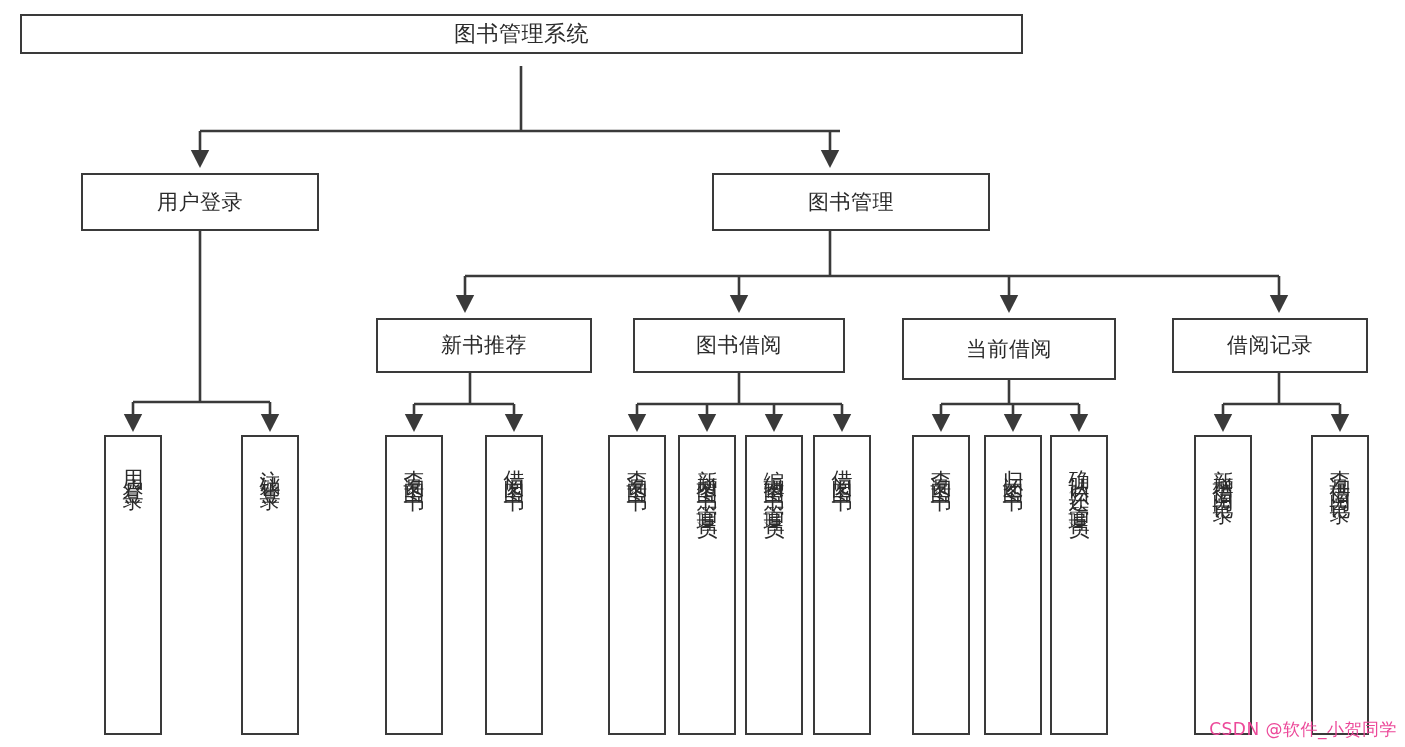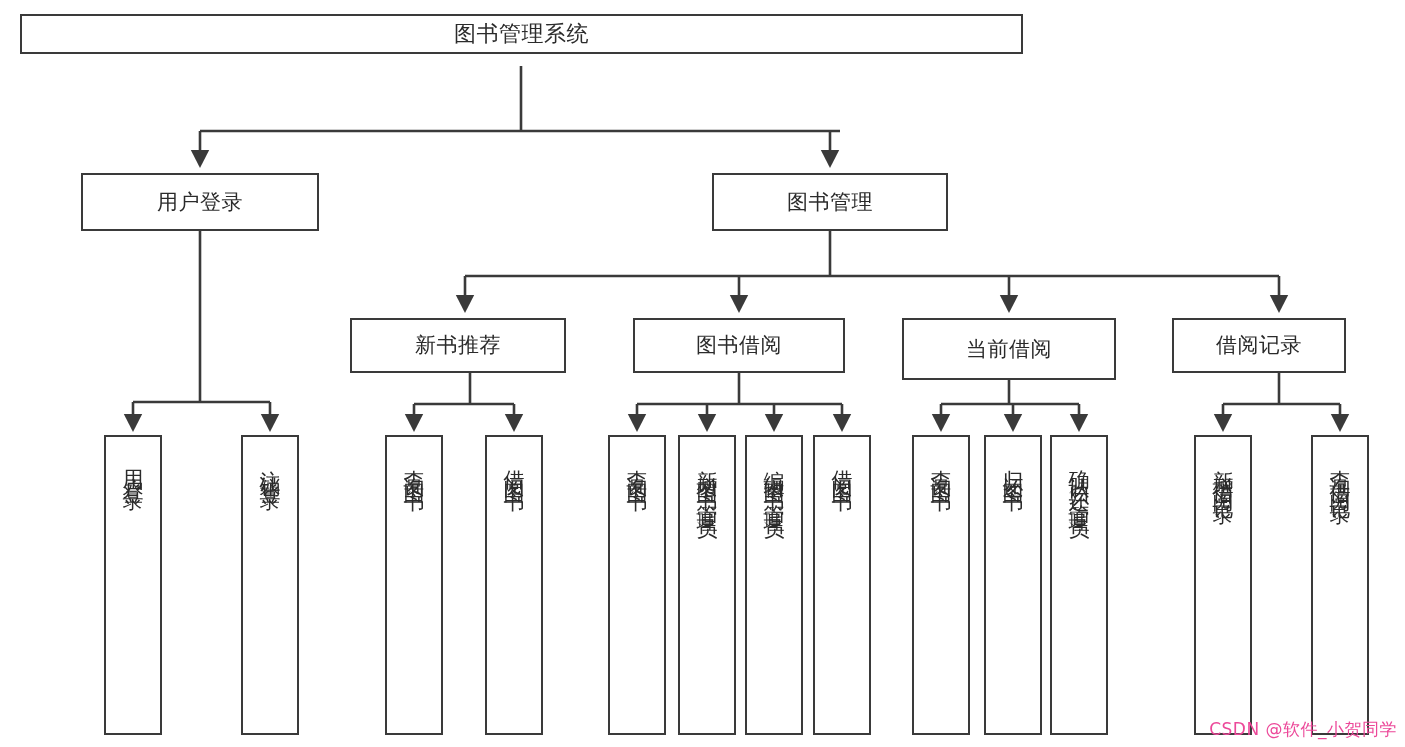--- a/index.html
+++ b/index.html
@@ -136,34 +136,34 @@
     </g>
   </svg>
 
   <div class="node horiz root" style="left:20px; top:14px; width:1003px; height:40px;">
     <span>图书管理系统</span>
   </div>
 
   <div class="node horiz" style="left:81px; top:173px; width:238px; height:58px;">
     <span>用户登录</span>
   </div>
-  <div class="node horiz" style="left:712px; top:173px; width:236px; height:58px;">
+  <div class="node horiz" style="left:712px; top:173px; width:278px; height:58px;">
     <span>图书管理</span>
   </div>
 
-  <div class="node horiz" style="left:350px; top:318px; width:216px; height:55px;">
+  <div class="node horiz" style="left:376px; top:318px; width:216px; height:55px;">
     <span>新书推荐</span>
   </div>
   <div class="node horiz" style="left:633px; top:318px; width:212px; height:55px;text-align:right;">
     <span>图书借阅</span>
   </div>
   <div class="node horiz" style="left:902px; top:318px; width:214px; height:62px;">
     <span>当前借阅</span>
   </div>
-  <div class="node horiz" style="left:1172px; top:318px; width:174px; height:55px;">
+  <div class="node horiz" style="left:1172px; top:318px; width:196px; height:55px;">
     <span>借阅记录</span>
   </div>
 
   <div class="node vert" style="left:104px; top:435px; width:58px; height:300px;">
     <span class="vlabel">用户登录</span>
   </div>
   <div class="node vert" style="left:241px; top:435px; width:58px; height:300px;">
     <span class="vlabel">注销登录</span>
   </div>
   <div class="node vert" style="left:385px; top:435px; width:58px; height:300px;">

